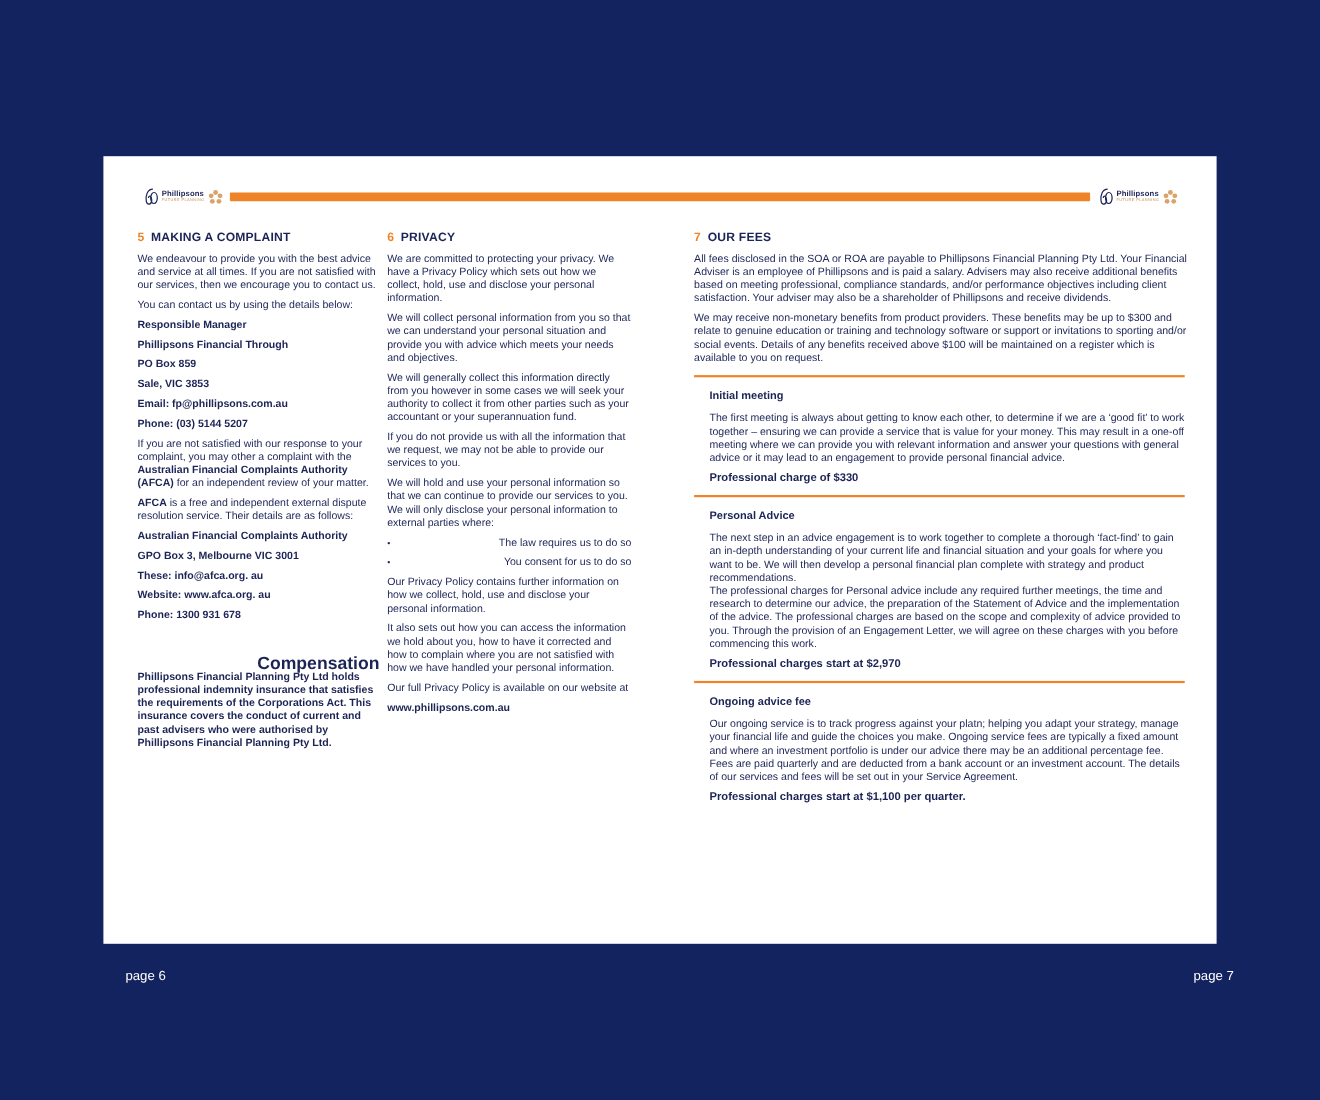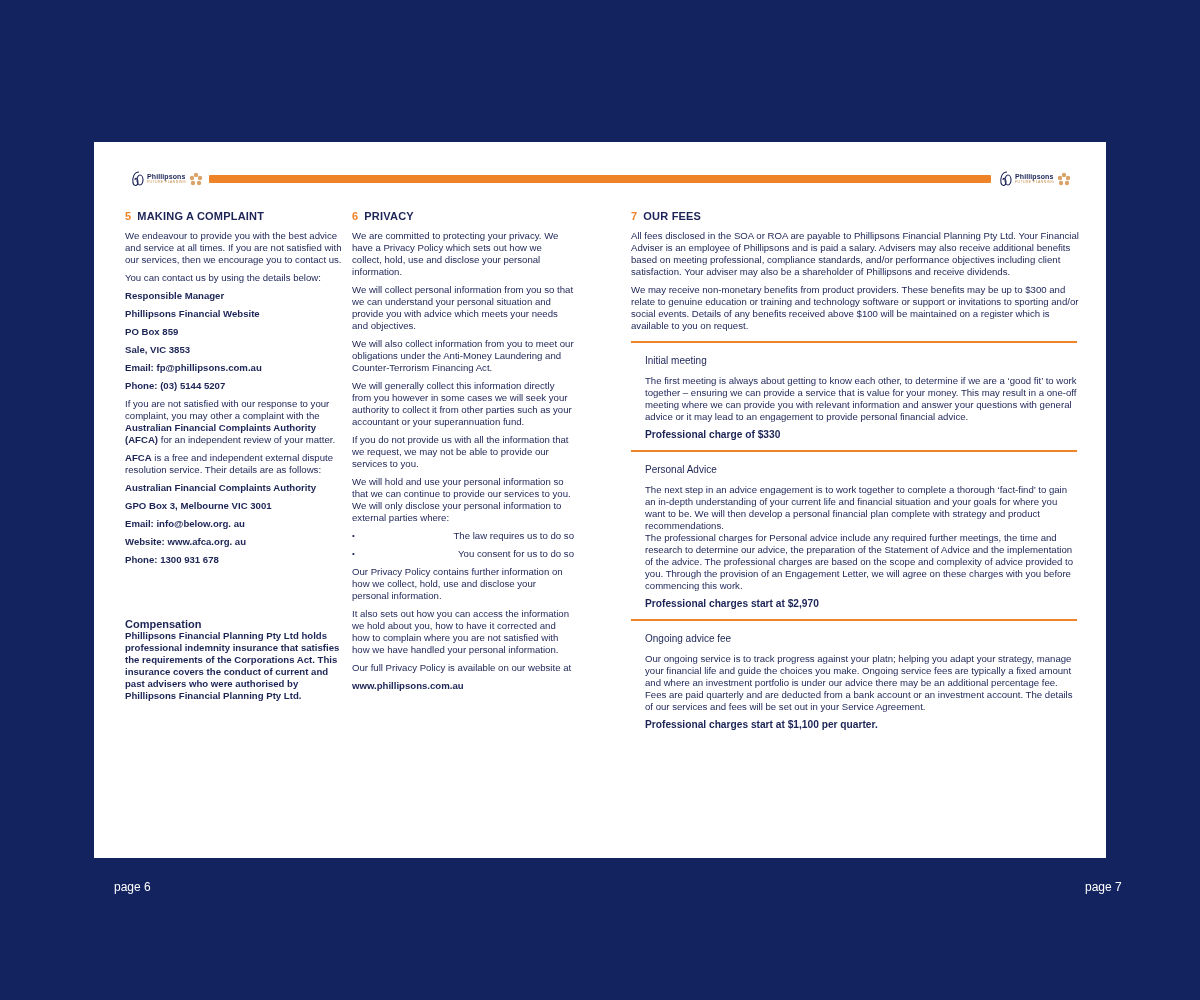--- a/index.html
+++ b/index.html
@@ -52,31 +52,31 @@
   .col .b { font-weight: bold; }
   .sec-title {
     font-size: 11px; font-weight: bold; letter-spacing: 0.2px;
     margin-bottom: 7px; line-height: 14px;
   }
   .sec-num { color: #ee8427; margin-right: 6px; }
   .col1 { left: 125px; top: 209px; width: 220px; }
   .col2 { left: 352px; top: 209px; width: 222px; }
   .col3 { left: 631px; top: 209px; width: 448px; }
   .detail { font-weight: bold; margin-bottom: 6px; }
-  .comp-title { font-size: 11px; font-weight: bold; line-height: 12px; margin-top: 52px; }
+  .comp-title { font-size: 16px; font-weight: bold; line-height: 12px; margin-top: 32px; text-align: right; }
   .bullets { list-style: none; margin-bottom: 6px; }
   .bullets li { position: relative; padding-left: 15px; margin-bottom: 6px; text-align: right; }
   .bullets li::before {
     content: "•"; position: absolute; left: 0; top: 0; font-size: 8px;
   }
   .fee-divider {
     height: 2px; background: #ee8427; margin: 9px 0 12px 0; width: 446px;
   }
   .fee-block { padding-left: 14px; width: 446px; }
-  .fee-title { font-weight: normal; font-size: 10px; margin-bottom: 8px; line-height: 12px; }
+  .fee-title { font-weight: bold; font-size: 10px; margin-bottom: 8px; line-height: 12px; }
   .fee-text { margin-bottom: 6px; }
   .fee-charge { font-weight: bold; font-size: 10.2px; margin-bottom: 4px; }
   .page-label {
     position: absolute; top: 880px; color: #ffffff; font-size: 12px; padding-left: 20px;
   }
   .page-left { left: 94px; }
   .page-right { left: 1065px; }
 </style>
 </head>
 <body>
@@ -127,43 +127,42 @@
   </svg>
 </div>
 
 <div class="col col1">
   <div class="sec-title">
     <span class="sec-num">5</span><span>MAKING A COMPLAINT</span>
   </div>
   <p>We endeavour to provide you with the best advice and service at all times. If you are not satisfied with our services, then we encourage you to contact us.</p>
   <p>You can contact us by using the details below:</p>
   <div class="detail">Responsible Manager</div>
-  <div class="detail">Phillipsons Financial Website</div>
+  <div class="detail">Phillipsons Financial Through</div>
   <div class="detail">PO Box 859</div>
   <div class="detail">Sale, VIC 3853</div>
   <div class="detail">Email: fp@phillipsons.com.au</div>
   <div class="detail">Phone: (03) 5144 5207</div>
   <p><span>If you are not satisfied with our response to your complaint, you may other a complaint with the </span><span class="b">Australian Financial Complaints Authority (AFCA)</span><span> for an independent review of your matter.</span></p>
   <p><span class="b">AFCA</span><span> is a free and independent external dispute resolution service. Their details are as follows:</span></p>
   <div class="detail">Australian Financial Complaints Authority</div>
   <div class="detail">GPO Box 3, Melbourne VIC 3001</div>
-  <div class="detail">Email:  info@below.org. au</div>
+  <div class="detail">These:  info@afca.org. au</div>
   <div class="detail">Website:  www.afca.org. au</div>
   <div class="detail">Phone: 1300 931 678</div>
   <div class="comp-title">Compensation</div>
   <p class="b" style="font-weight:bold;">Phillipsons Financial Planning Pty Ltd holds professional indemnity insurance that satisfies the requirements of the Corporations Act. This insurance covers the conduct of current and past advisers who were authorised by Phillipsons Financial Planning Pty Ltd.</p>
 </div>
 
 <div class="col col2">
   <div class="sec-title">
     <span class="sec-num">6</span><span>PRIVACY</span>
   </div>
   <p>We are committed to protecting your privacy. We have a Privacy Policy which sets out how we collect, hold, use and disclose your personal information.</p>
   <p>We will collect personal information from you so that we can understand your personal situation and provide you with advice which meets your needs and objectives.</p>
-  <p>We will also collect information from you to meet our obligations under the Anti-Money Laundering and Counter-Terrorism Financing Act.</p>
   <p>We will generally collect this information directly from you however in some cases we will seek your authority to collect it from other parties such as your accountant or your superannuation fund.</p>
   <p>If you do not provide us with all the information that we request, we may not be able to provide our services to you.</p>
   <p>We will hold and use your personal information so that we can continue to provide our services to you. We will only disclose your personal information to external parties where:</p>
   <ul class="bullets">
     <li>The law requires us to do so</li>
     <li>You consent for us to do so</li>
   </ul>
   <p>Our Privacy Policy contains further information on how we collect, hold, use and disclose your personal information.</p>
   <p>It also sets out how you can access the information we hold about you, how to have it corrected and how to complain where you are not satisfied with how we have handled your personal information.</p>
   <p>Our full Privacy Policy is available on our website at</p>

